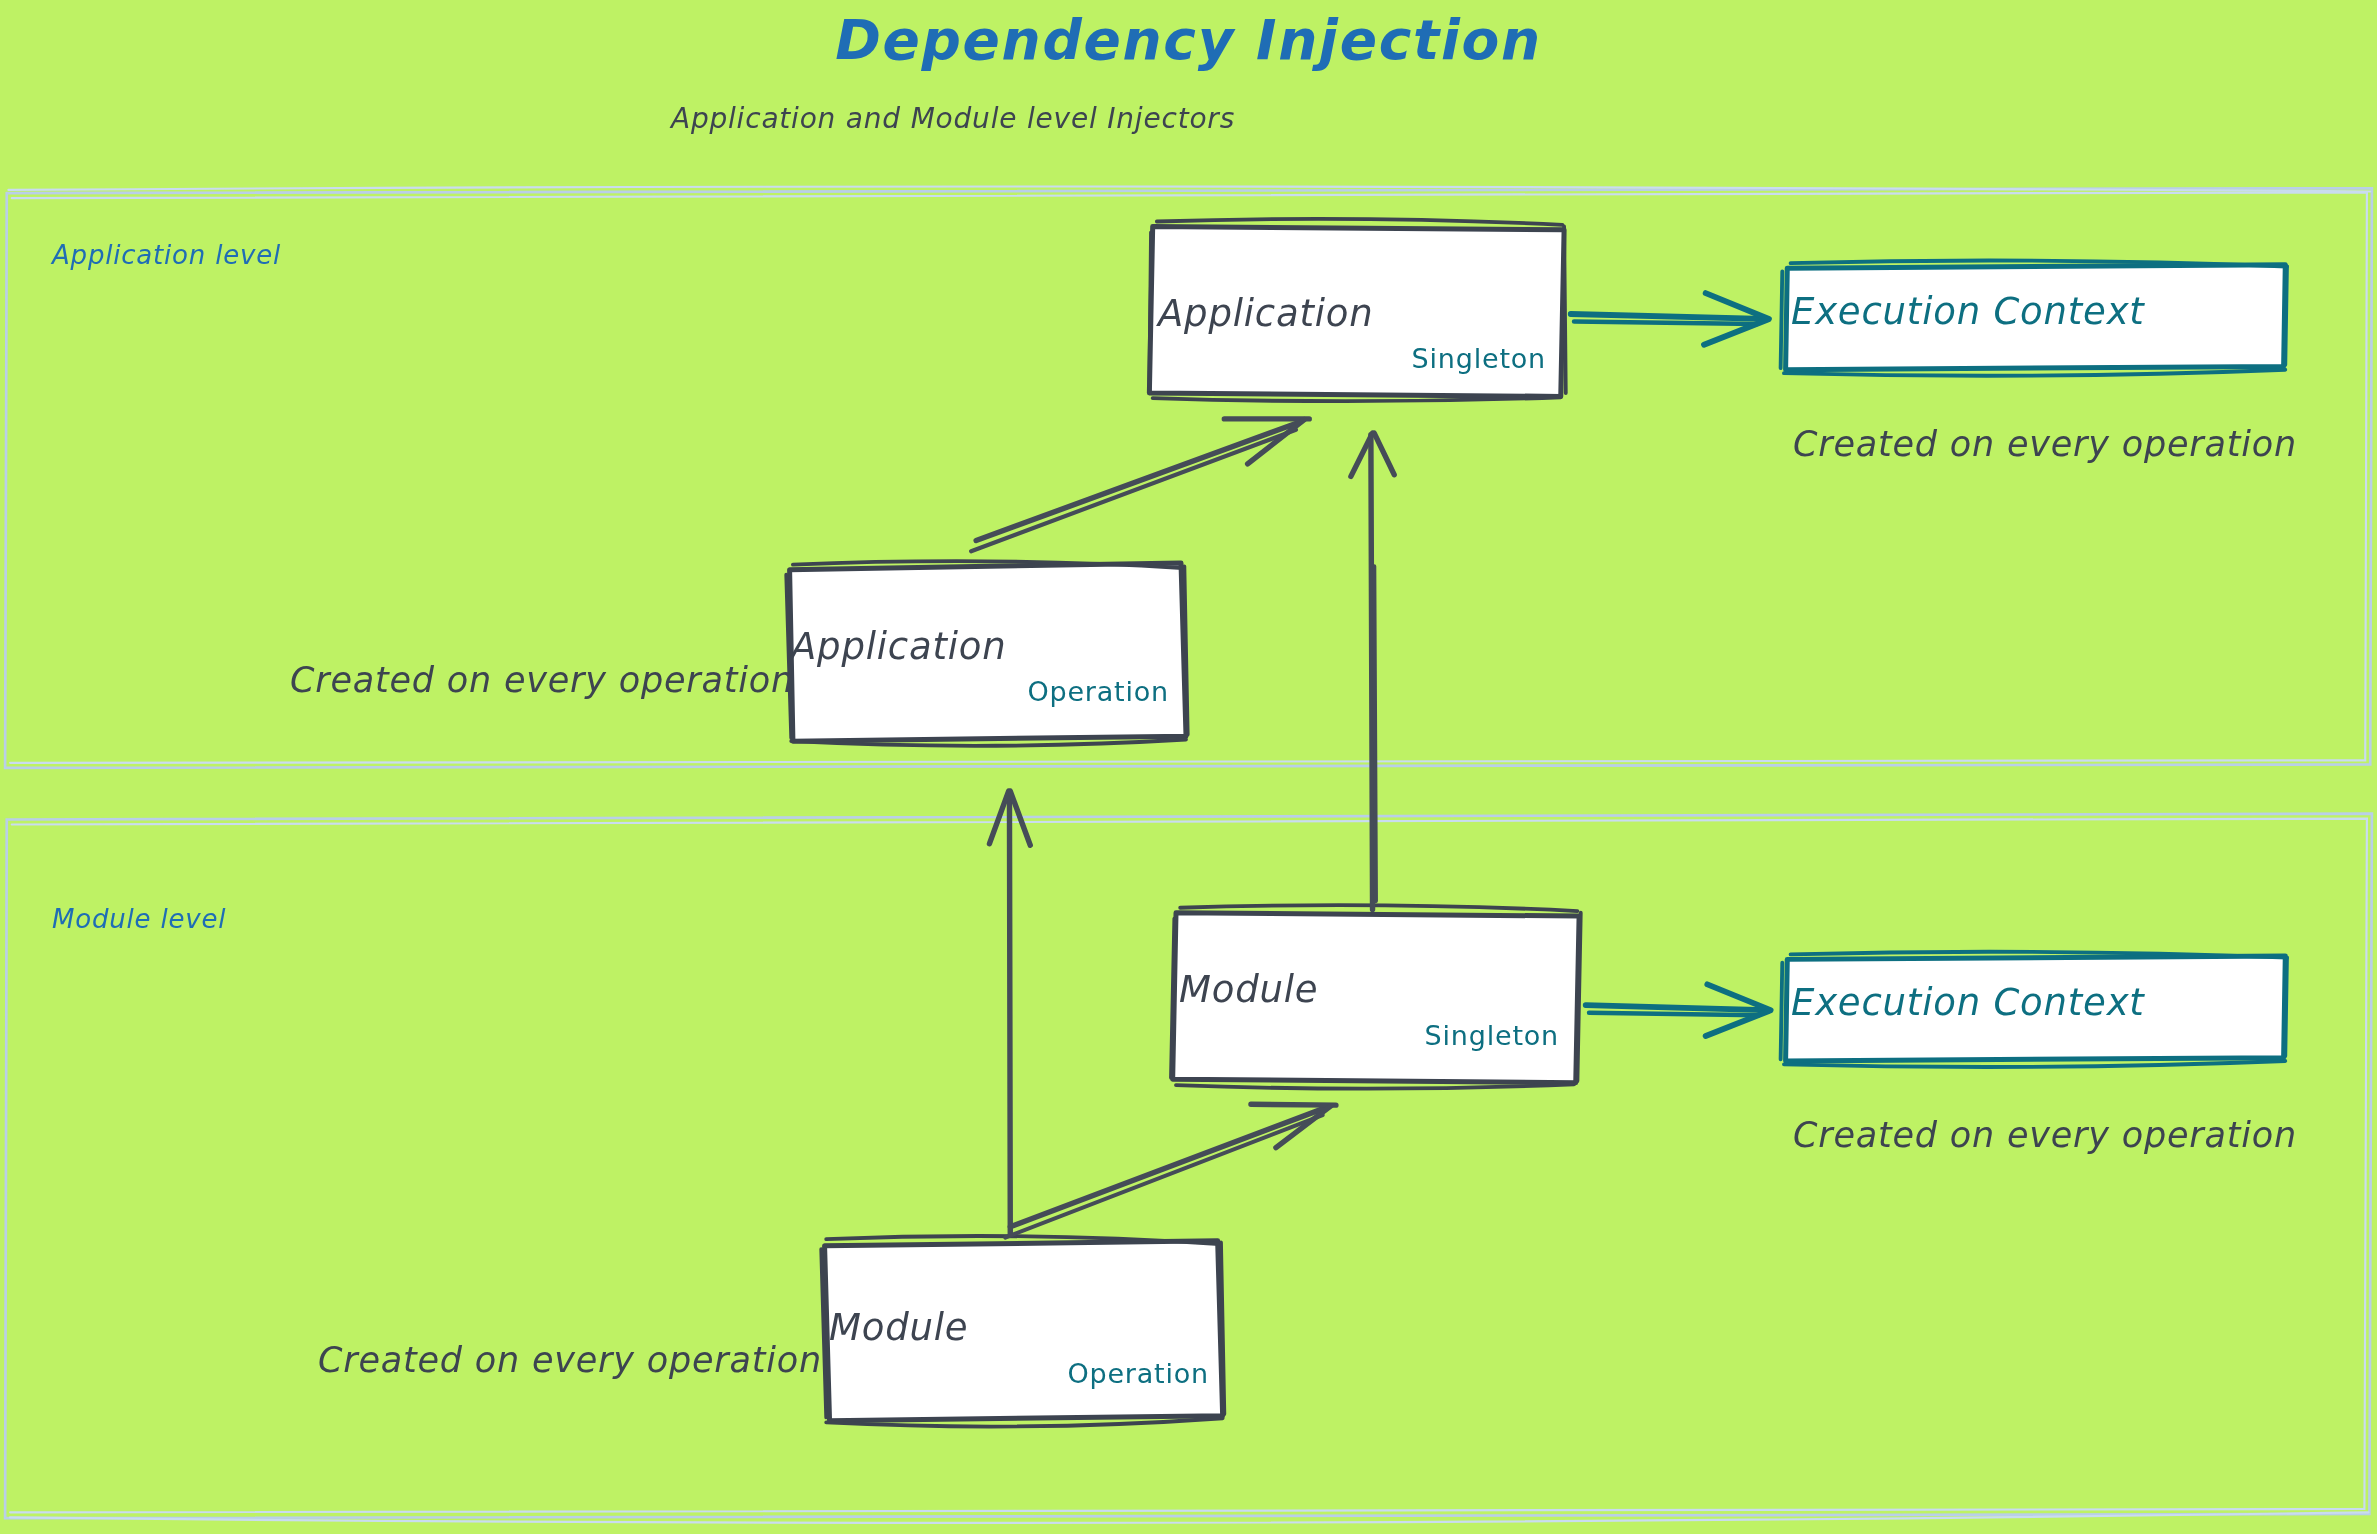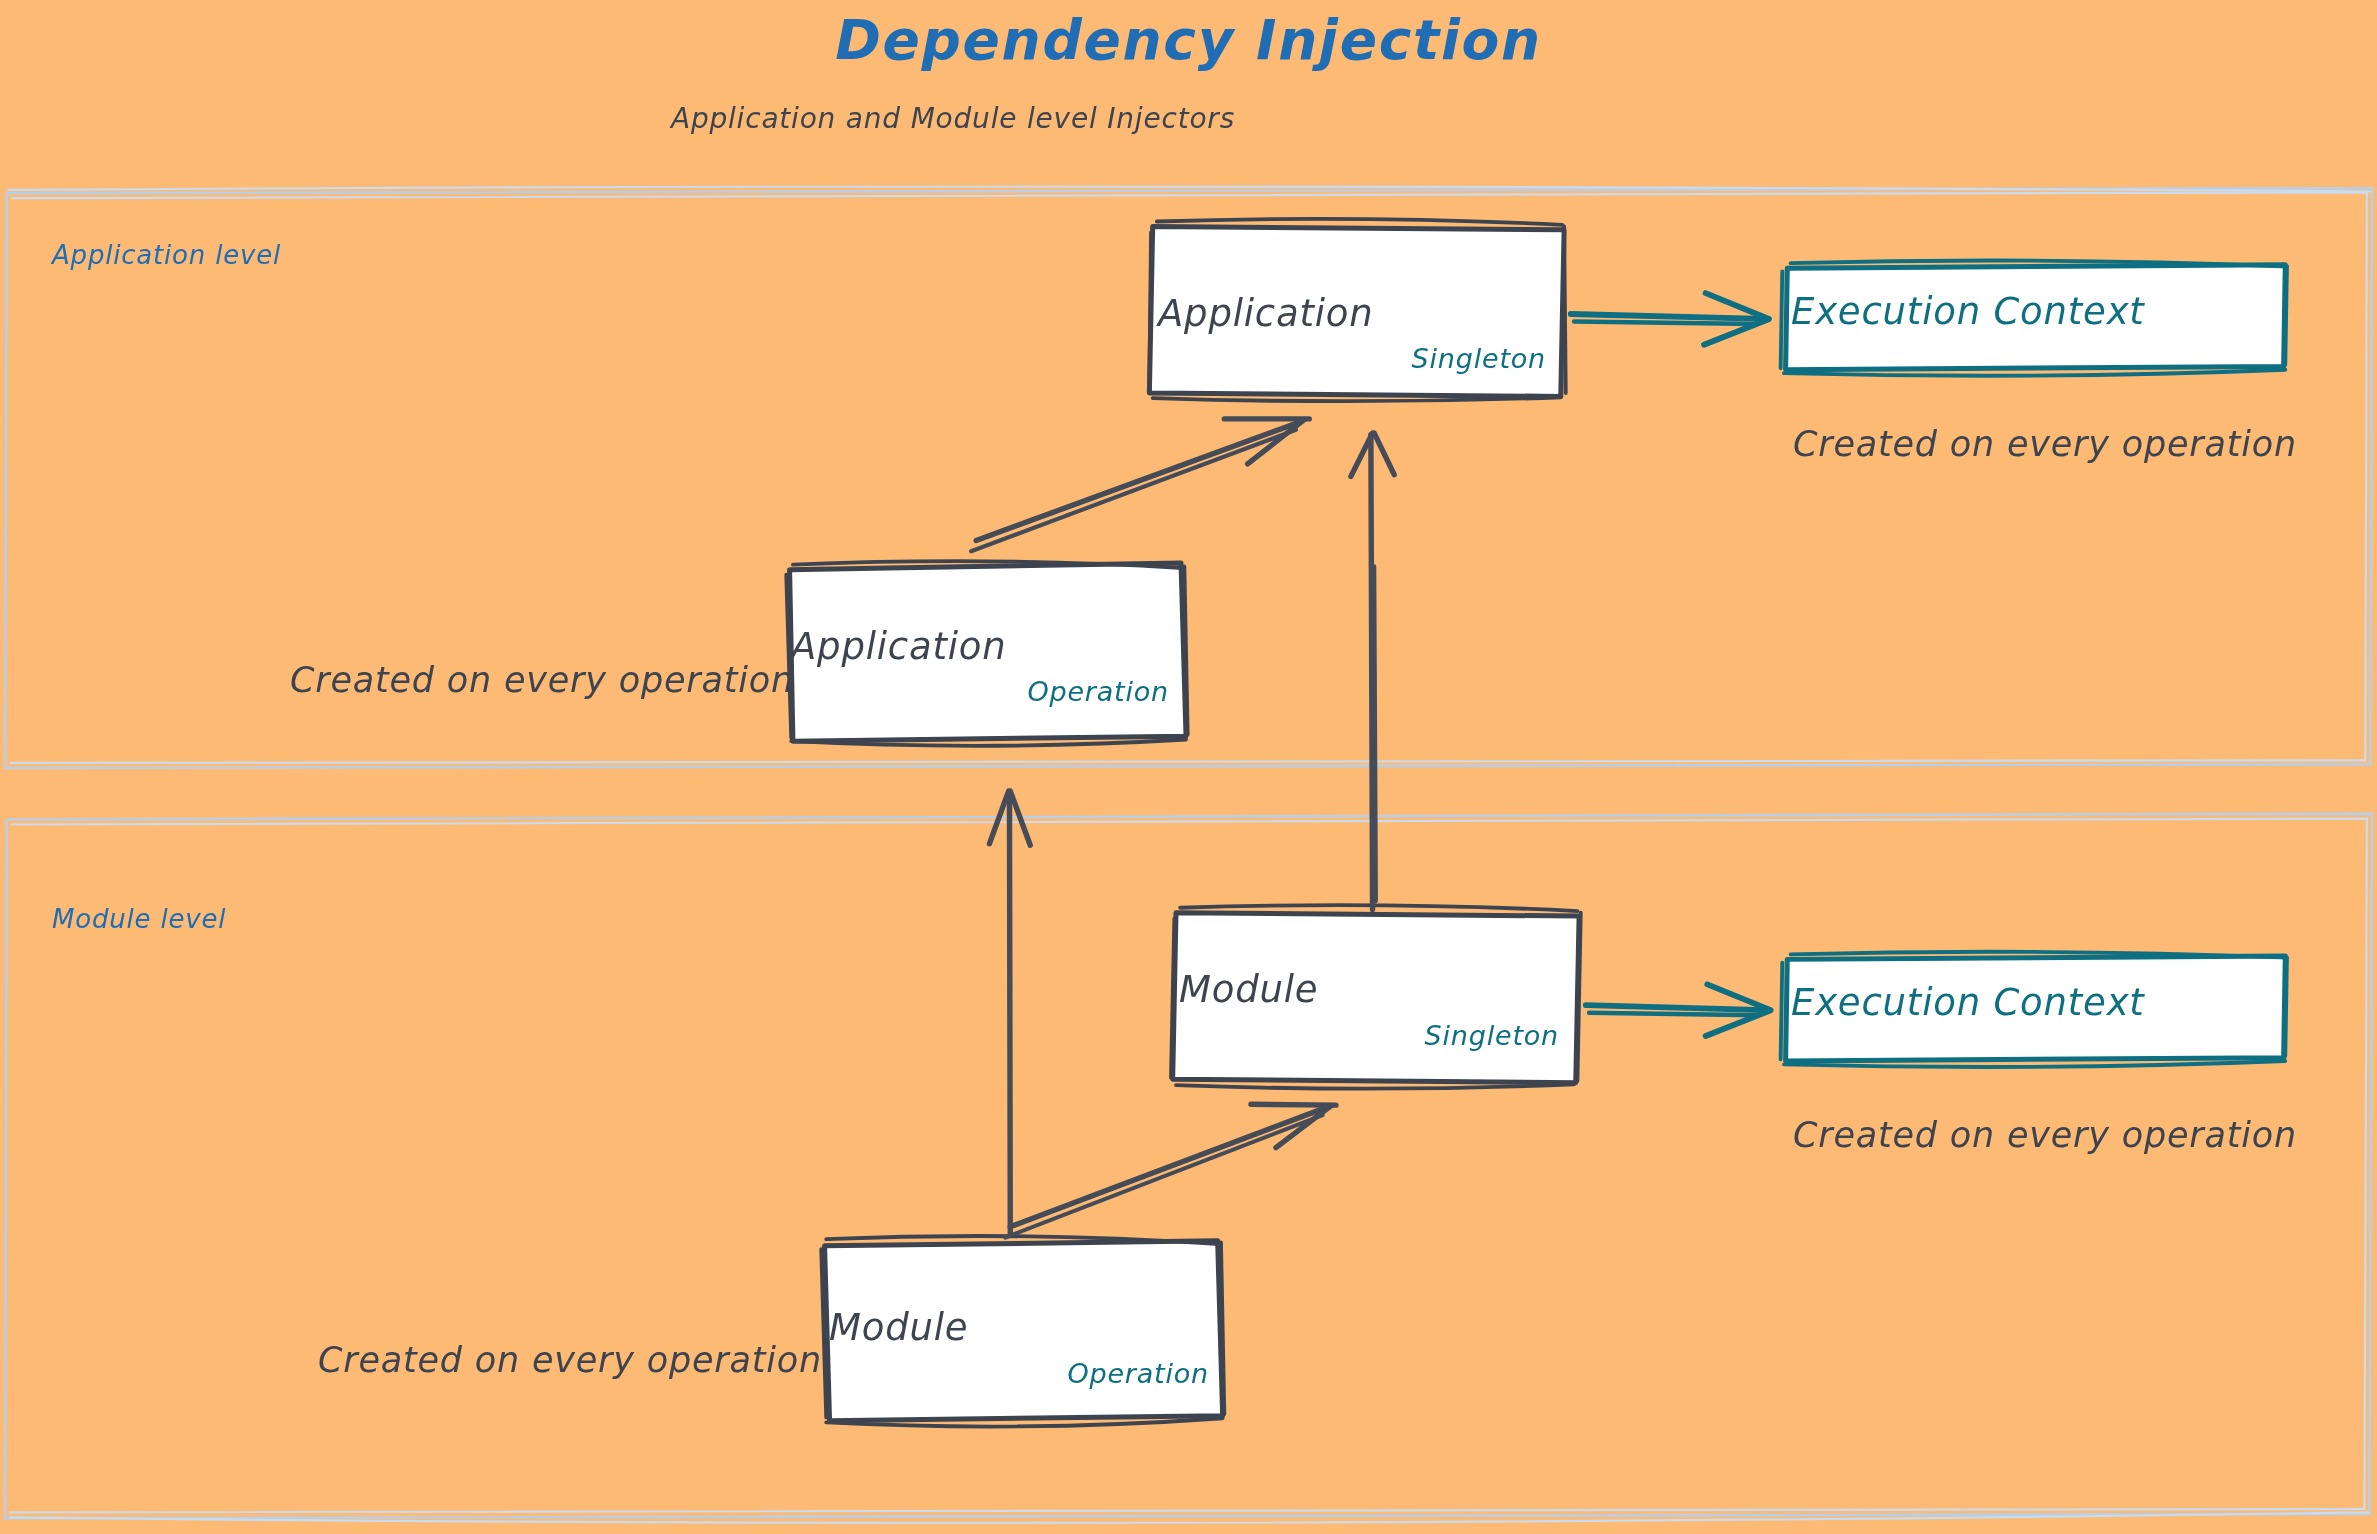--- a/index.html
+++ b/index.html
@@ -5,21 +5,21 @@
 <style>
   html, body {
     margin: 0;
     padding: 0;
     background: #ffffff;
   }
   #stage {
     position: relative;
     width: 2377px;
     height: 1534px;
-    background: #fdba74;
+    background: #bef264;
     overflow: hidden;
     font-family: "DejaVu Sans", sans-serif;
   }
   #sketch {
     position: absolute;
     left: 0; top: 0;
     width: 2377px;
     height: 1534px;
     pointer-events: none;
   }
@@ -64,21 +64,20 @@
 
   .box-title {
     font-size: 37px;
     font-style: italic;
     letter-spacing: 0.8px;
     color: #3d4450;
     text-align: left;
   }
   .box-scope {
     font-size: 27px;
-    font-style: italic;
     letter-spacing: 0.8px;
     color: #0d6f81;
     text-align: right;
   }
   .ec-title {
     font-size: 37px;
     font-style: italic;
     letter-spacing: 0.8px;
     color: #0d6f81;
   }

